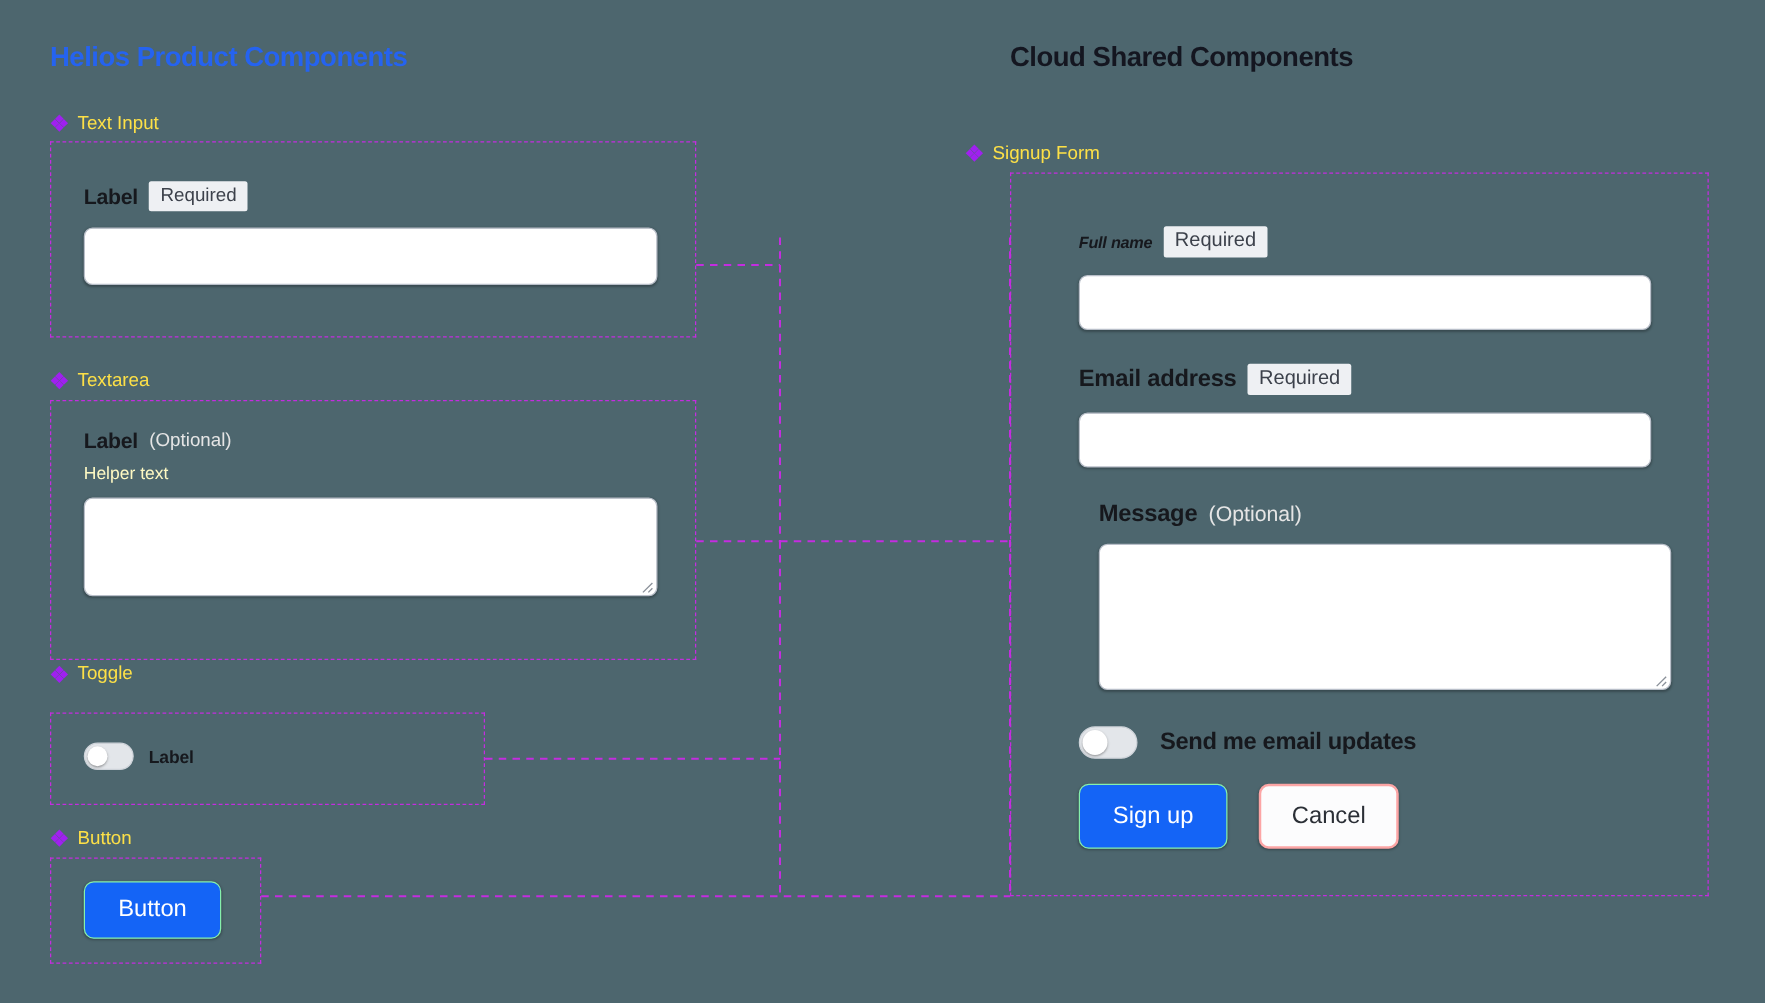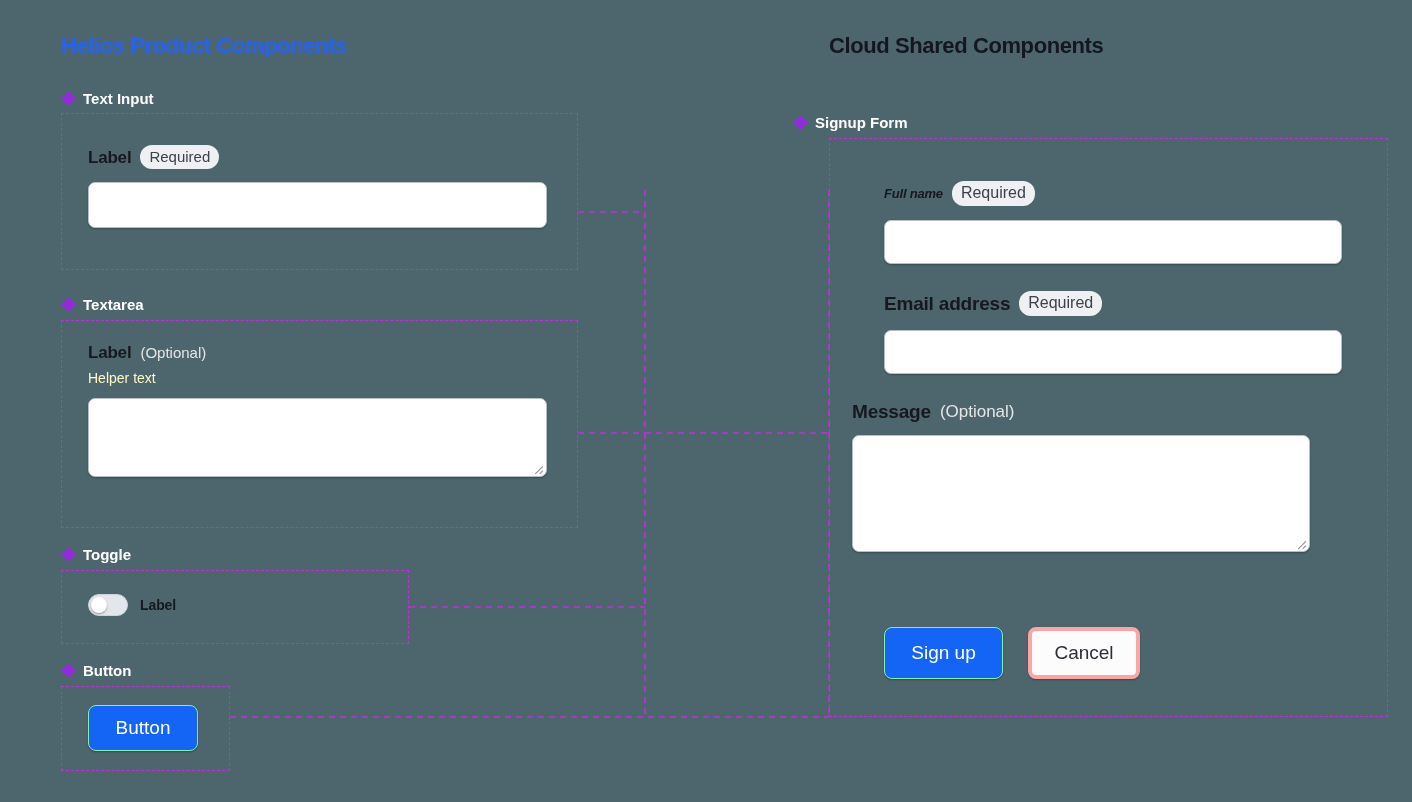--- a/index.html
+++ b/index.html
@@ -2,38 +2,38 @@
 <html><head>
 <meta charset="utf-8">
 <style>
   * { box-sizing: border-box; margin: 0; padding: 0; }
   html, body {
     width: 1412px; height: 802px;
     background: #4d666e;
     font-family: "Liberation Sans", sans-serif;
     overflow: hidden;
   }
-  #stage { position: relative; width: 1296px; height: 802px; margin-left: 21px; }
+  #stage { position: relative; width: 1296px; height: 802px; }
 
   
   .wires { position: absolute; inset: 0; pointer-events: none; z-index: 1; }
 
   
   .col-title {
     position: absolute;
     font-size: 22px; font-weight: 700; letter-spacing: -0.4px;
   }
   #title-left  { left: 40px; top: 33px; color: #2563f0; }
   #title-right { left: 808px; top: 33px; color: #141620; }
 
   
   .sec-label {
     position: absolute;
     display: flex; align-items: center; gap: 7px;
-    color: #ffffff; font-size: 15px; font-weight: 700;
+    color: #fde047; font-size: 15px; font-weight: 400;
     white-space: nowrap;
   }
   .diamond { width: 15px; height: 15px; flex: 0 0 15px; display: block; }
 
   
   .frame {
     position: absolute;
     border: 1.6px dashed #c42ce0;
     z-index: 2;
   }
@@ -43,21 +43,21 @@
     display: flex; align-items: center; gap: 9px;
     line-height: 1;
   }
   .field-label {
     font-size: 17px; font-weight: 700; color: #16181d;
     letter-spacing: -0.2px;
   }
   .badge {
     font-size: 15px; color: #3c414b;
     background: #eef0f3;
-    border-radius: 12px;
+    border-radius: 2px;
     padding: 4px 9px 5px;
     line-height: 1;
     font-weight: 400;
   }
   .optional {
     font-size: 15px; color: #e5e5e5; font-weight: 400;
   }
   .helper {
     font-size: 14px; color: #fef9c3; margin-top: 9px;
   }
@@ -100,21 +100,21 @@
     display: inline-flex; align-items: center; justify-content: center;
   }
   .btn-primary {
     background: #1464f6; color: #ffffff;
     border: 1px solid #86efac;
     box-shadow: 0 1px 2px rgba(0,0,0,.3);
     font-size: 19px;
   }
   .btn-secondary {
     background: #fcfcfd; color: #2b2f36;
-    border: 4px solid #fca5a5;
+    border: 2px solid #fca5a5;
     box-shadow: 0 1px 2px rgba(0,0,0,.3);
     font-size: 19px;
   }
 
   
   .abs { position: absolute; }
 </style>
 </head>
 <body>
 
@@ -189,21 +189,21 @@
       <textarea class="input-box" style="height: 79px; padding: 9px 12px; font-size: 15px; resize: none; outline: none; display: block; font-family: &quot;Liberation Sans&quot;, sans-serif;" placeholder=""></textarea>
       <svg class="resize-grip" viewBox="0 0 12 12">
         <g stroke="#8a9099" stroke-width="1">
           <line x1="11" y1="4" x2="4" y2="11"></line>
           <line x1="11" y1="8" x2="8" y2="11"></line>
         </g>
       </svg>
     </div>
   </div>
 
-  <div class="sec-label" style="left:40px; top:546px;">
+  <div class="sec-label" style="left:40px; top:530px;align-items:flex-end;">
     <svg class="diamond" viewBox="0 0 16 16">
       <g fill="#a020f0">
         <path d="M8 0.6 L11.6 4.2 L8 7.8 L4.4 4.2 Z"></path>
         <path d="M8 8.2 L11.6 11.8 L8 15.4 L4.4 11.8 Z"></path>
         <path d="M0.6 8 L4.2 4.4 L7.8 8 L4.2 11.6 Z"></path>
         <path d="M8.2 8 L11.8 4.4 L15.4 8 L11.8 11.6 Z"></path>
       </g>
     </svg>
     <span>Toggle</span>
   </div>
@@ -258,34 +258,40 @@
   </div>
 
   <div class="abs" style="left:863px; top:291px; width:458px; z-index:3;">
     <div class="field-label-row">
       <span class="field-label" style="font-size:19px;">Email address</span>
       <span class="badge" style="font-size:16px;">Required</span>
     </div>
     <input class="input-box" type="text" style="height: 44px; margin-top: 14px; padding: 0px 12px; font-size: 15px; outline: none;" placeholder="">
   </div>
 
-  <div class="abs" style="left:831px; top:402px; width:458px; z-index:3;">
+  <div class="abs" style="left:879px; top:402px; width:458px; z-index:3;">
     <div class="field-label-row">
       <span class="field-label" style="font-size:19px;">Message</span>
       <span class="optional" style="font-size:17px;">(Optional)</span>
     </div>
     <div style="position:relative; margin-top:14px;">
       <textarea class="input-box" style="height: 117px; padding: 9px 12px; font-size: 15px; resize: none; outline: none; display: block; font-family: &quot;Liberation Sans&quot;, sans-serif;" placeholder=""></textarea>
       <svg class="resize-grip" viewBox="0 0 12 12">
         <g stroke="#8a9099" stroke-width="1">
           <line x1="11" y1="4" x2="4" y2="11"></line>
           <line x1="11" y1="8" x2="8" y2="11"></line>
         </g>
       </svg>
     </div>
   </div>
 
+  <div class="toggle-row abs" style="left:863px; top:581px; z-index:3;">
+    <span class="toggle-track" style="width:47px; height:26px; border-radius:13px; flex:0 0 47px;">
+      <span class="toggle-knob" style="width:20px; height:20px;"></span>
+    </span>
+    <span class="toggle-label big">Send me email updates</span>
+  </div>
 
   <button class="btn btn-primary abs" style="left:863px; top:627px; width:119px; height:52px; z-index:3;">Sign up</button>
 
   <button class="btn btn-secondary abs" style="left:1007px; top:627px; width:112px; height:52px; z-index:3;">Cancel</button>
 
 </div>
 
 </body></html>

